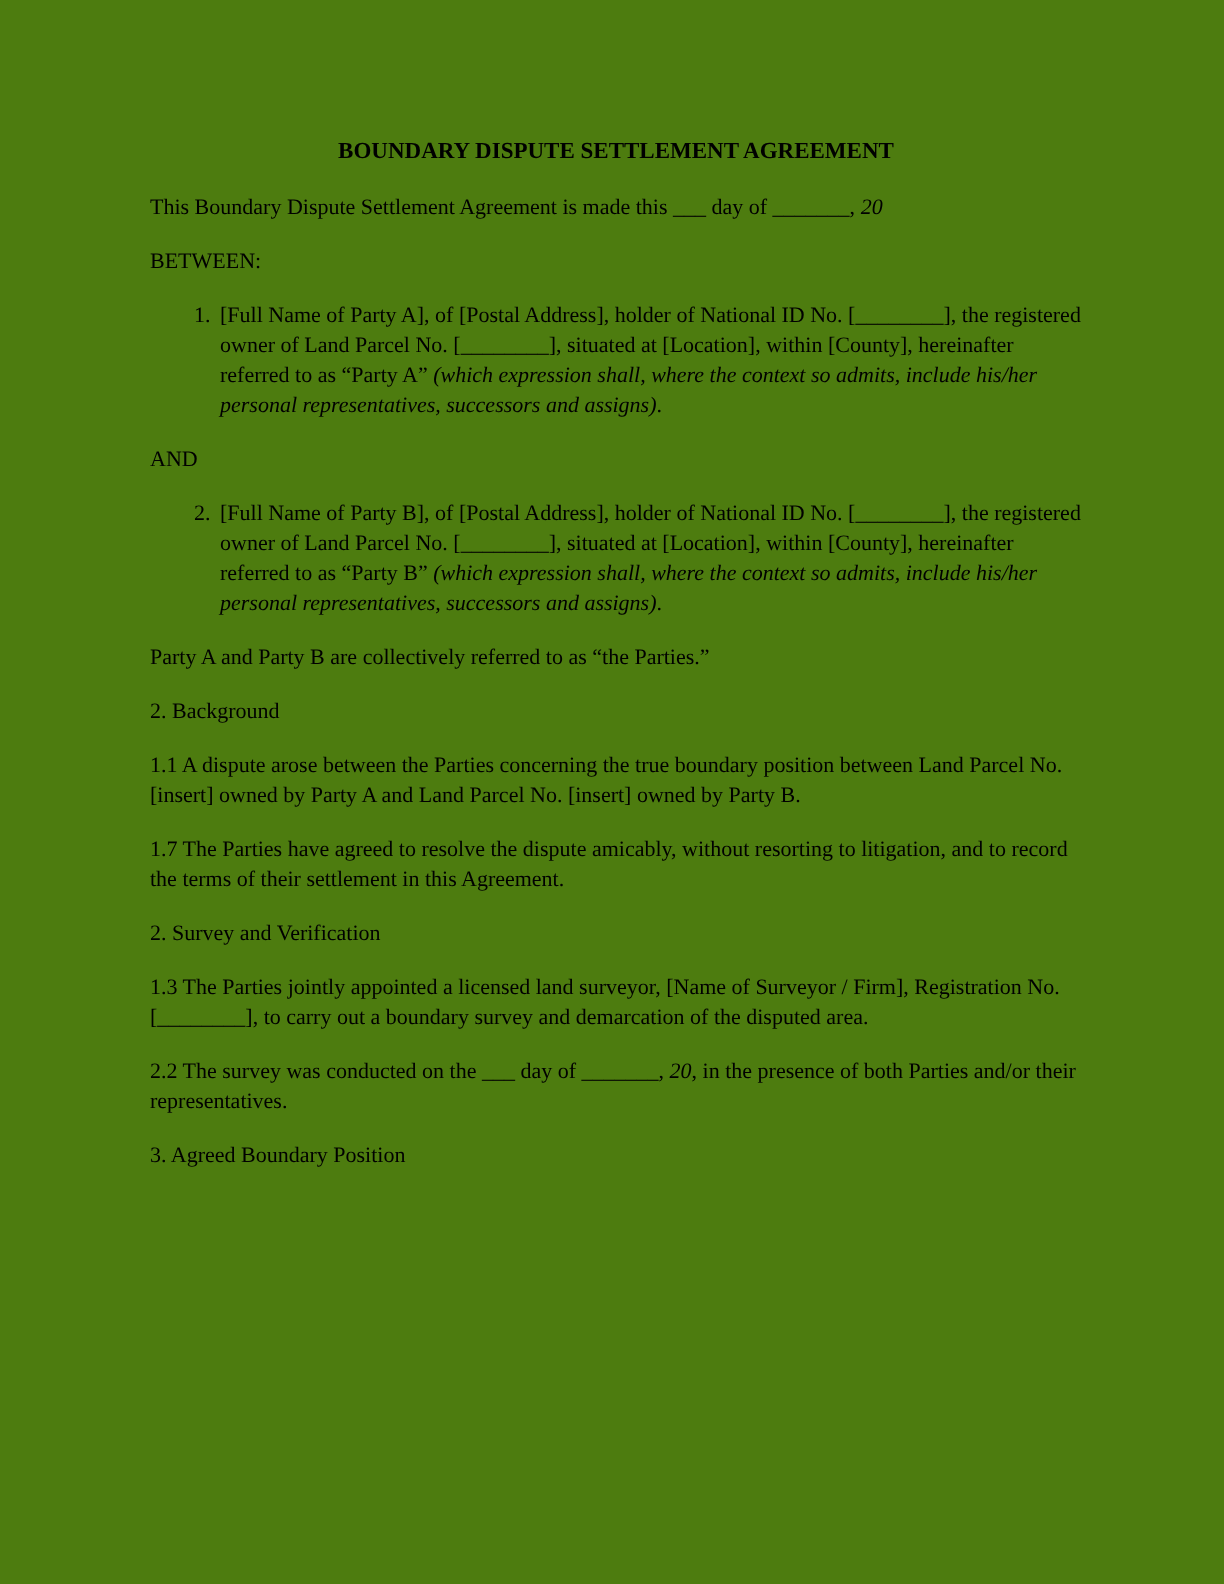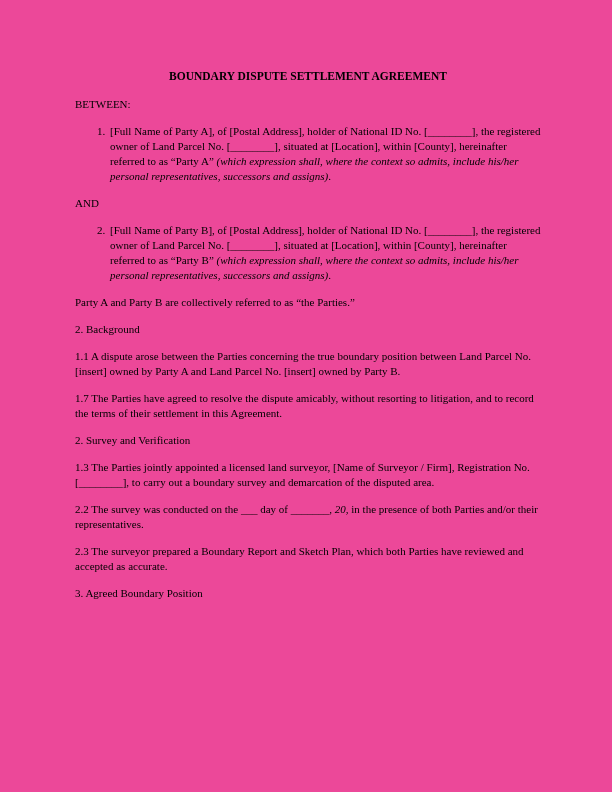--- a/index.html
+++ b/index.html
@@ -1,21 +1,21 @@
 <!DOCTYPE html>
 <html><head>
 <meta charset="utf-8">
 <style>
   * { box-sizing: border-box; }
   html, body { margin: 0; padding: 0; background: #ffffff; }
   .page {
     position: relative;
     width: 612px;
     height: 792px;
-    background: #ec4899;
+    background: #4d7c0f;
     padding: 69px 71px 0 75px;
     font-family: "Liberation Serif", "DejaVu Serif", serif;
     font-size: 11px;
     line-height: 15px;
     color: #000000;
     overflow: hidden;
   }
   .title {
     font-size: 11.5px;
     font-weight: bold;
@@ -36,35 +36,35 @@
     top: 0;
   }
 </style>
 </head>
 <body>
 
 <div class="page">
 
   <div class="title">BOUNDARY DISPUTE SETTLEMENT AGREEMENT</div>
 
+  <p class="para"><span>This Boundary Dispute Settlement Agreement is made this ___ day of _______, </span><span class="it">20</span></p>
 
   <p class="para bold">BETWEEN:</p>
 
   <div class="clause"><span class="num">1.</span><span>[Full Name of Party A], of [Postal Address], holder of National ID No. [________], the registered owner of Land Parcel No. [________], situated at [Location], within [County], hereinafter referred to as “Party A” </span><span class="it">(which expression shall, where the context so admits, include his/her personal representatives, successors and assigns)</span><span>.</span></div>
 
   <p class="para bold">AND</p>
 
   <div class="clause"><span class="num">2.</span><span>[Full Name of Party B], of [Postal Address], holder of National ID No. [________], the registered owner of Land Parcel No. [________], situated at [Location], within [County], hereinafter referred to as “Party B” </span><span class="it">(which expression shall, where the context so admits, include his/her personal representatives, successors and assigns)</span><span>.</span></div>
 
   <p class="para">Party A and Party B are collectively referred to as “the Parties.”</p>
 
   <p class="para bold">2. Background</p>
   <p class="para">1.1 A dispute arose between the Parties concerning the true boundary position between Land Parcel No. [insert] owned by Party A and Land Parcel No. [insert] owned by Party B.</p>
   <p class="para">1.7 The Parties have agreed to resolve the dispute amicably, without resorting to litigation, and to record the terms of their settlement in this Agreement.</p>
 
   <p class="para bold">2. Survey and Verification</p>
   <p class="para">1.3 The Parties jointly appointed a licensed land surveyor, [Name of Surveyor / Firm], Registration No. [________], to carry out a boundary survey and demarcation of the disputed area.</p>
   <p class="para"><span>2.2 The survey was conducted on the ___ day of _______, </span><span class="it">20</span><span>, in the presence of both Parties and/or their representatives.</span></p>
-  <p class="para">2.3 The surveyor prepared a Boundary Report and Sketch Plan, which both Parties have reviewed and accepted as accurate.</p>
 
   <p class="para bold">3. Agreed Boundary Position</p>
 
 </div>
 
 </body></html>

